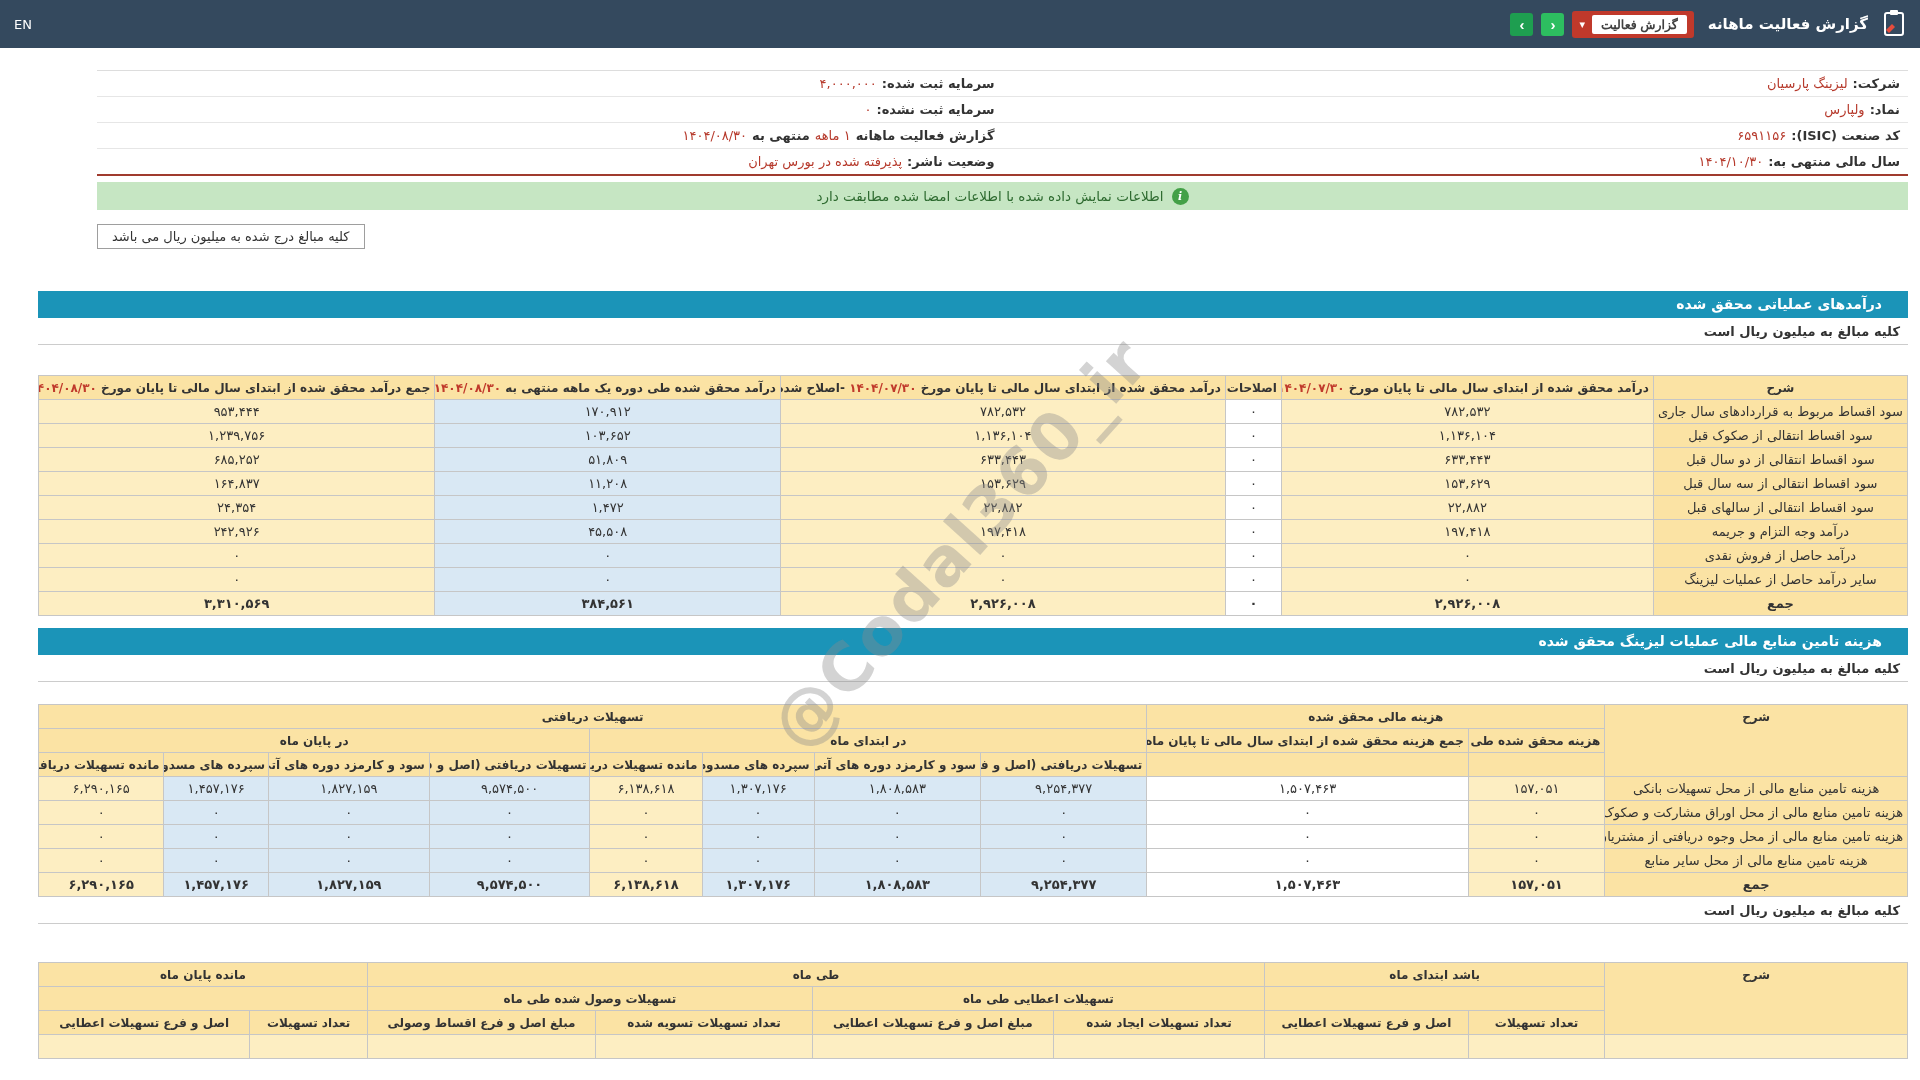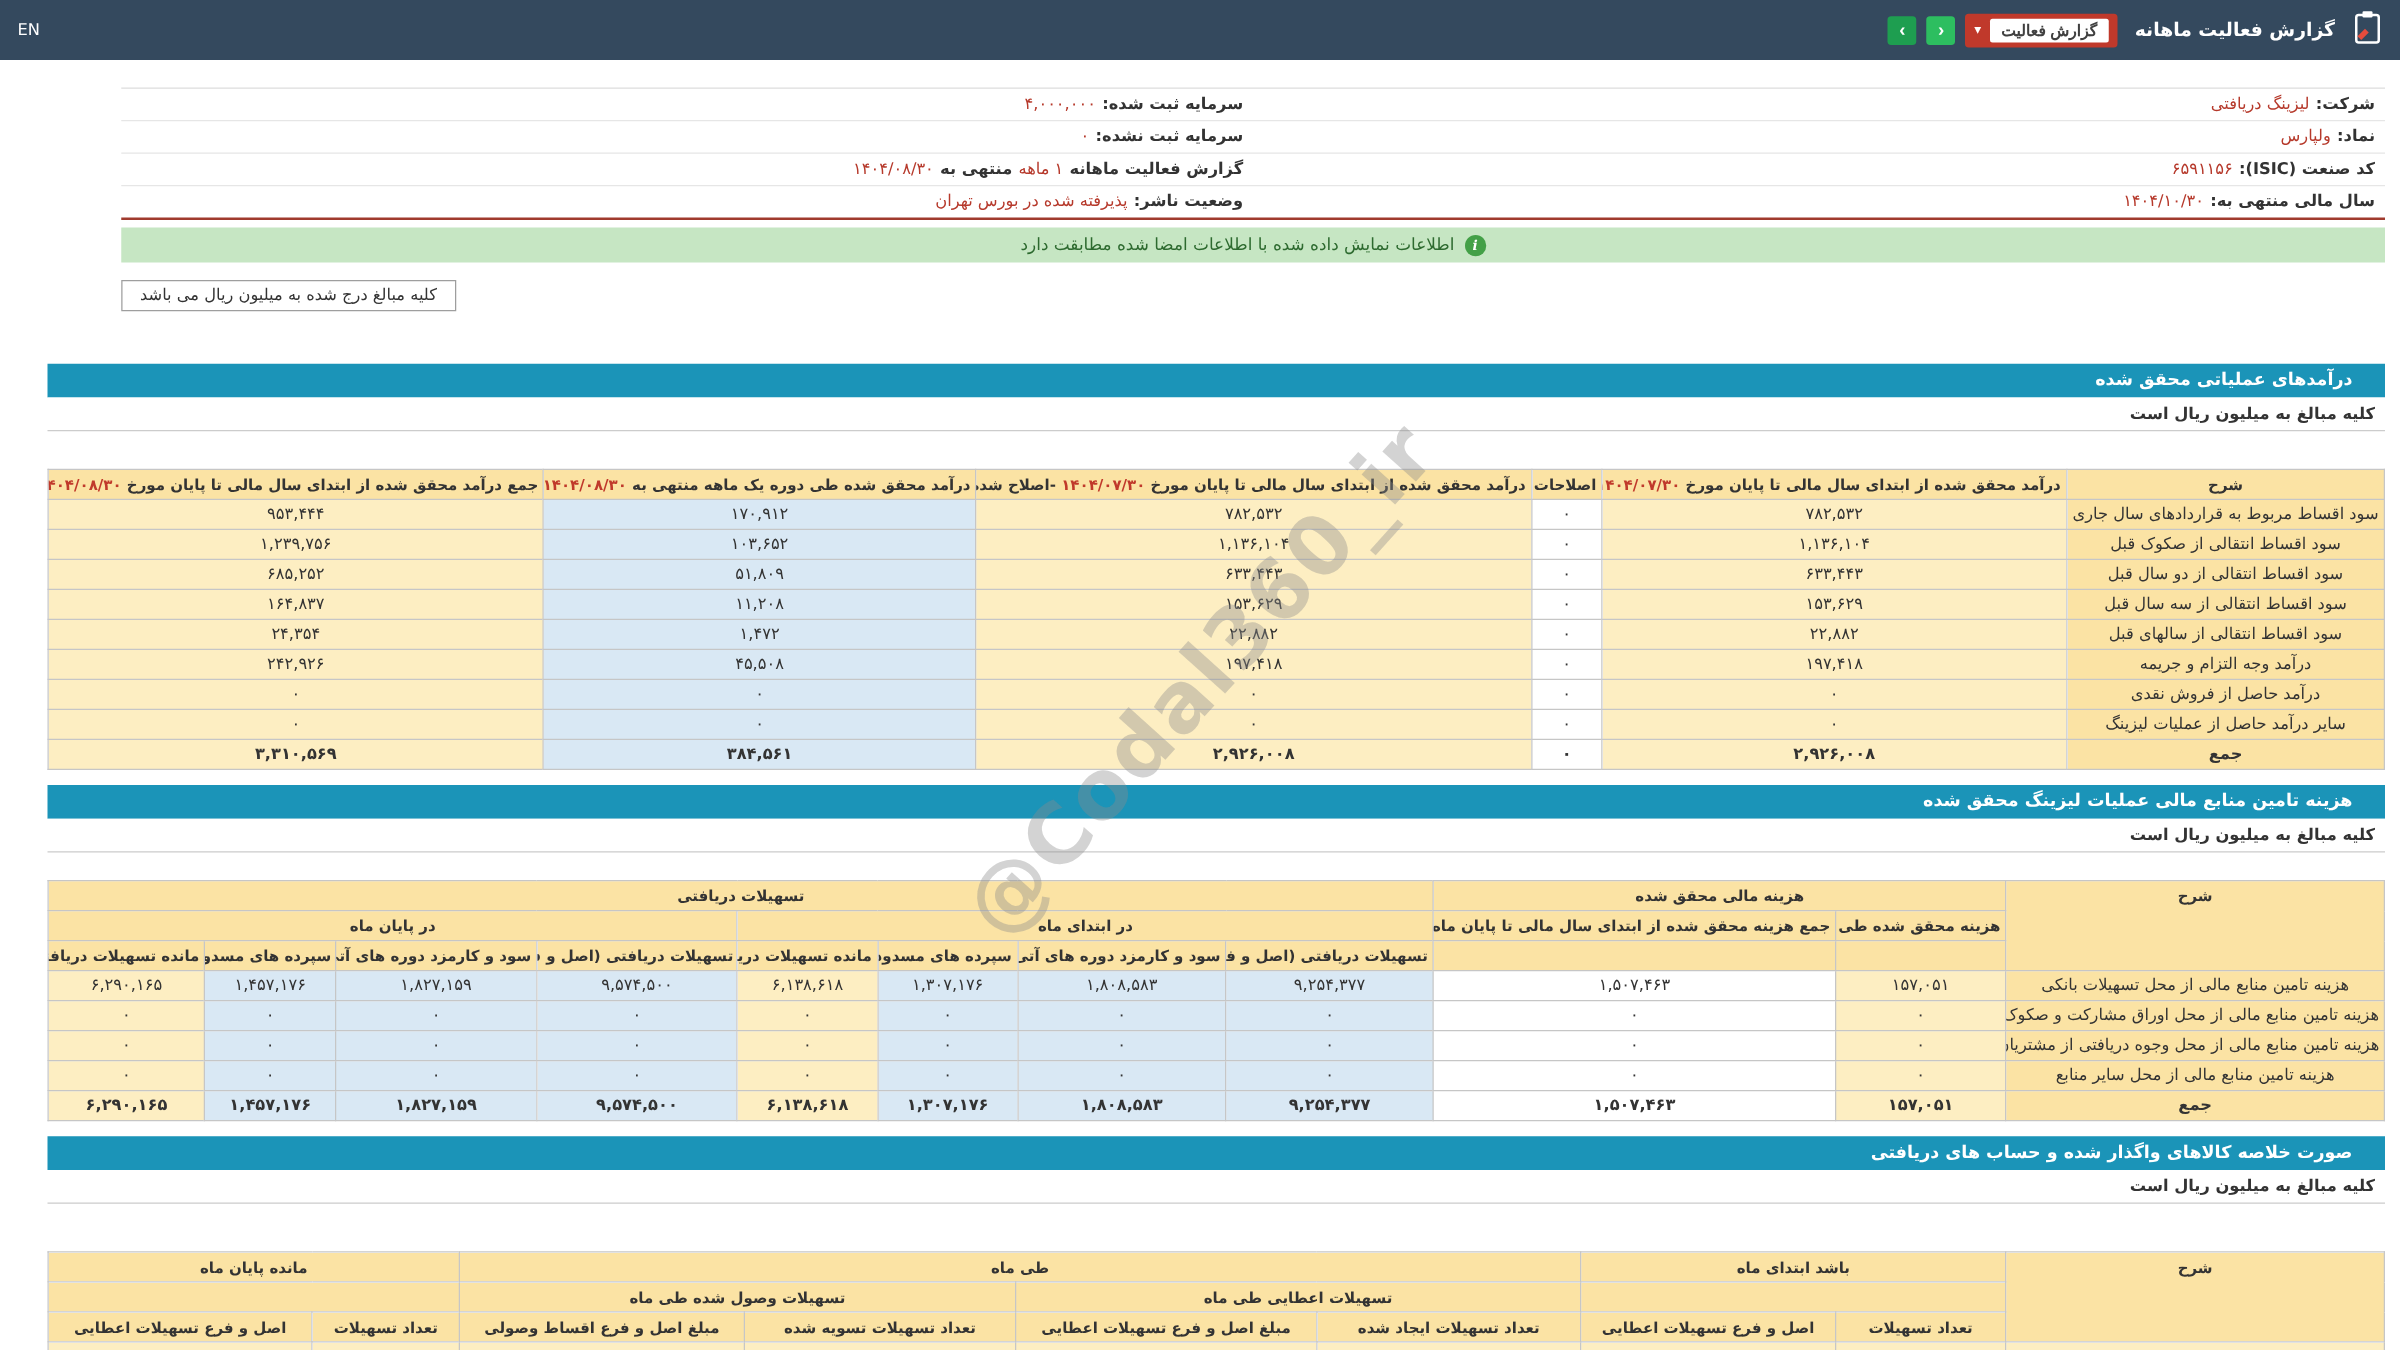--- a/index.html
+++ b/index.html
@@ -91,21 +91,21 @@
     <span>‹</span>
   </button>
   <span class="spacer"></span>
   <span class="lang">EN</span>
 </div>
 
 <div class="company">
   <div class="company-row">
     <div class="company-cell">
       <span class="lbl">شرکت:</span>
-      <span class="val">لیزینگ دریافتی</span>
+      <span class="val">لیزینگ پارسیان</span>
     </div>
     <div class="company-cell">
       <span class="lbl">سرمایه ثبت شده:</span>
       <span class="val">۴,۰۰۰,۰۰۰</span>
     </div>
   </div>
   <div class="company-row">
     <div class="company-cell">
       <span class="lbl">نماد:</span>
       <span class="val">ولپارس</span>
@@ -350,21 +350,20 @@
           <td>۱,۳۰۷,۱۷۶</td>
           <td>۶,۱۳۸,۶۱۸</td>
           <td>۹,۵۷۴,۵۰۰</td>
           <td>۱,۸۲۷,۱۵۹</td>
           <td>۱,۴۵۷,۱۷۶</td>
           <td>۶,۲۹۰,۱۶۵</td>
         </tr>
       </tbody>
   </table>
 
-  <div class="section-bar sec3">صورت خلاصه کالاهای واگذار شده و حساب های دریافتی</div>
   <div class="amounts-note">کلیه مبالغ به میلیون ریال است</div>
 
   <table class="t3">
     <colgroup>
       <col style="width:16.2%">
         <col style="width:7.3%">
         <col style="width:10.9%">
       <col style="width:11.3%">
         <col style="width:12.9%">
         <col style="width:11.6%">

